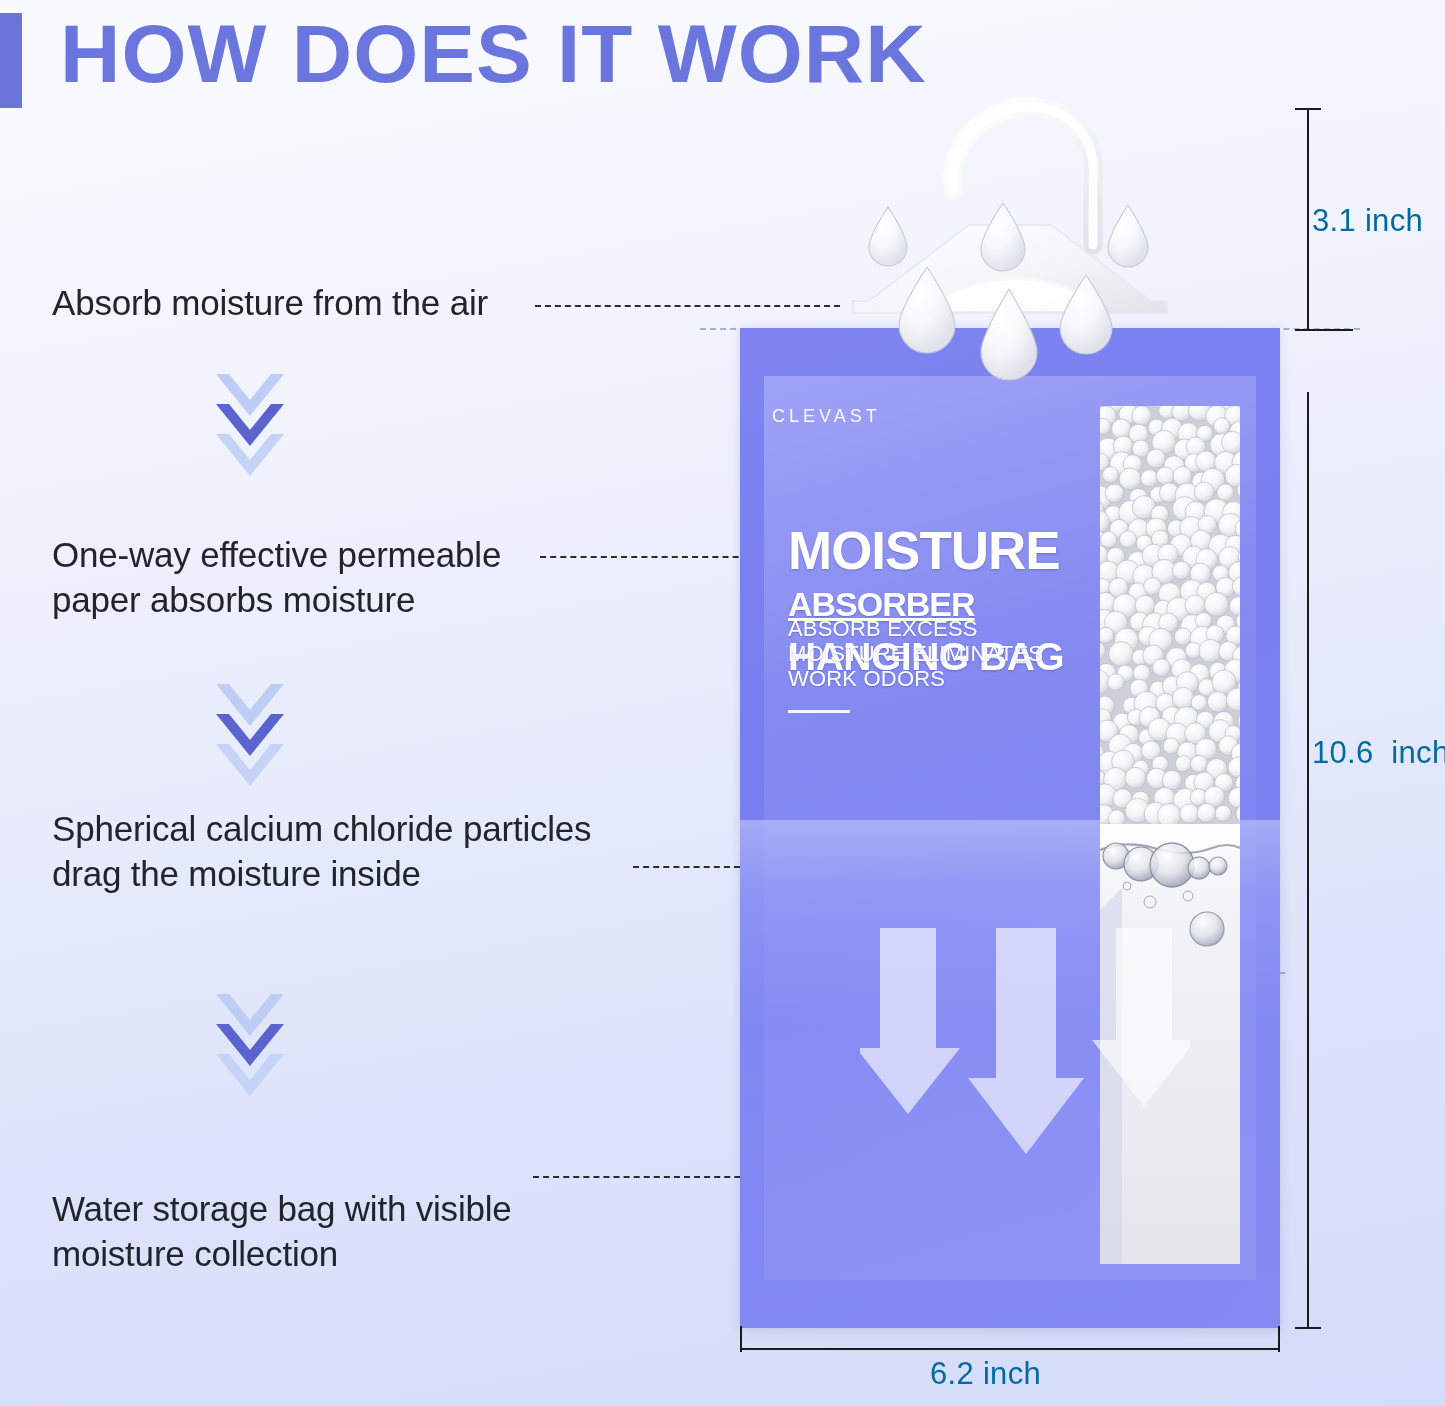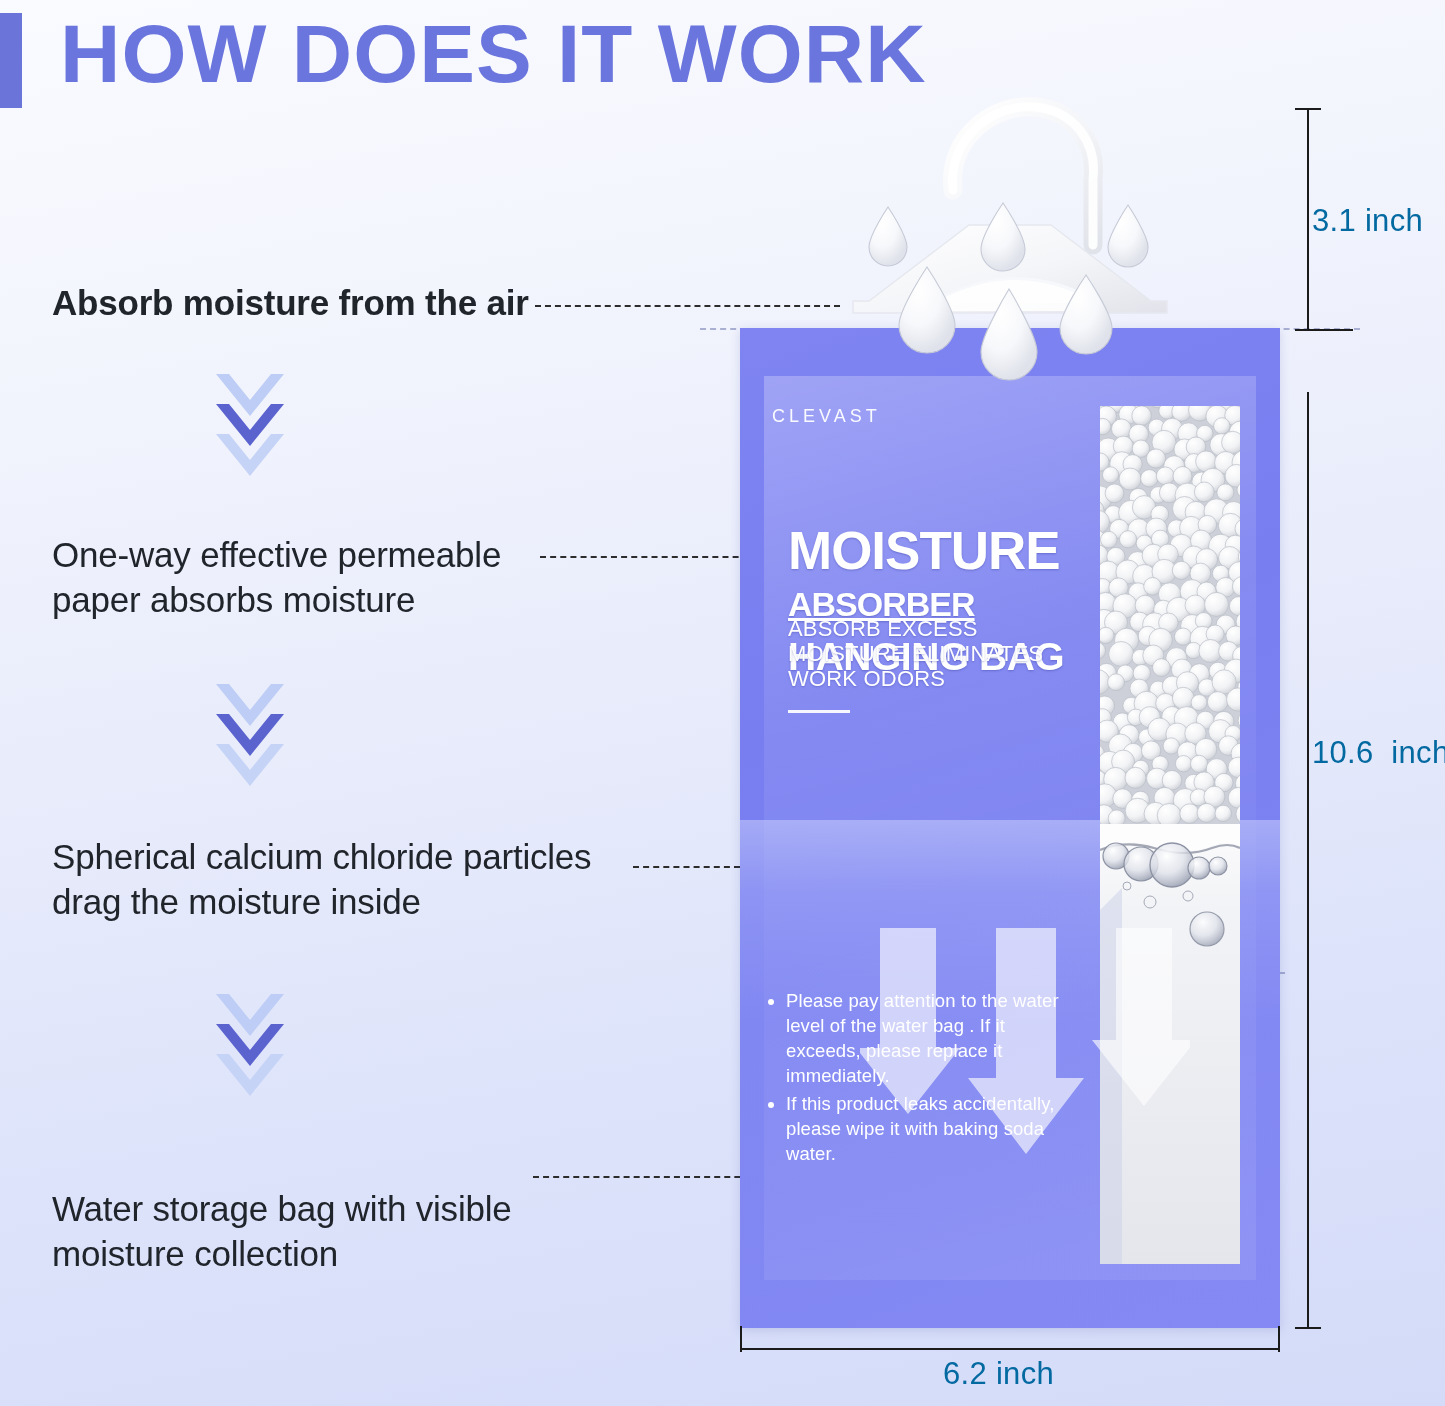--- a/index.html
+++ b/index.html
@@ -25,23 +25,23 @@
   }
 
   
   .callout{
     position:absolute;left:52px;
     font-size:35px;line-height:45px;
     color:#20242b;font-weight:400;
     white-space:pre-line;
     letter-spacing:-0.2px;
   }
-  #callout-0{top:280px;font-weight:bold;}
+  #callout-0{top:280px;}
   #callout-1{top:532px;}
-  #callout-2{top:834px;}
+  #callout-2{top:806px;}
   #callout-3{top:1152px;margin-top:34px;}
 
   
   .leader{
     position:absolute;height:0;
     border-top:2px dashed #2c2c2c;
   }
   #leader-0{left:535px;top:305px;width:305px;}
   #leader-1{left:540px;top:556px;width:300px;}
   #leader-2{left:633px;top:866px;width:208px;}
@@ -137,21 +137,21 @@
   #dim-v-top{left:1307px;top:108px;width:2px;height:222px;}
   #dim-v-bot{left:1307px;top:392px;width:2px;height:936px;}
   #dim-cap-top{left:1295px;top:108px;width:26px;height:2px;}
   #dim-cap-mid{left:1295px;top:329px;width:58px;height:2px;}
   #dim-cap-bot{left:1295px;top:1327px;width:26px;height:2px;}
   #dim-label-top{left:1312px;top:203px;}
   #dim-label-mid{left:1312px;top:735px;}
   #dim-h-line{left:740px;top:1348px;width:540px;height:2px;}
   #dim-cap-left{left:740px;top:1326px;width:2px;height:26px;}
   #dim-cap-right{left:1278px;top:1326px;width:2px;height:26px;}
-  #dim-label-bot{left:930px;top:1356px;margin-left:13px;}
+  #dim-label-bot{left:930px;top:1356px;}
 
   
   .guide{position:absolute;height:0;border-top:2px dashed #6f7ab0;opacity:.55;}
   #guide-top{left:700px;top:328px;width:660px;}
   #guide-mid{left:745px;top:972px;width:540px;}
 </style>
 </head>
 <body>
 
 <div id="title-accent"></div>
@@ -509,26 +509,20 @@
       <circle cx="99" cy="44" r="11" fill="url(#bub)" stroke="#8c92a3" stroke-width="1.1"></circle>
       <circle cx="118" cy="42" r="9" fill="url(#bub)" stroke="#8c92a3" stroke-width="1.1"></circle>
       <circle cx="27" cy="62" r="4" fill="none" stroke="#a5aab8" stroke-width="1"></circle>
       <circle cx="50" cy="78" r="6" fill="none" stroke="#a5aab8" stroke-width="1"></circle>
       <circle cx="88" cy="72" r="5" fill="none" stroke="#a5aab8" stroke-width="1"></circle>
       <circle cx="107" cy="105" r="17" fill="url(#bub)" stroke="#8c92a3" stroke-width="1.2" opacity=".9"></circle>
       <path d="M0 86 L22 64 L22 440 L0 440 Z" fill="#c9cfe8" opacity=".5"></path>
     </svg>
   </div>
 
-  <div id="warning">
-    <ul>
-      <li>Please pay attention to the water level of the water bag . If it exceeds, please replace it immediately.</li>
-      <li>If this product leaks accidentally, please wipe it with baking soda water.</li>
-    </ul>
-  </div>
 
   <svg id="big-arrows" viewBox="0 0 330 230">
     <g fill="#ffffff" opacity=".62">
       <path d="M20 0 L76 0 L76 120 L100 120 L48 186 L-4 120 L20 120 Z"></path>
       <path d="M136 0 L196 0 L196 150 L224 150 L166 226 L108 150 L136 150 Z"></path>
       <path d="M256 0 L312 0 L312 112 L336 112 L284 178 L232 112 L256 112 Z"></path>
     </g>
   </svg>
 </div>
 

